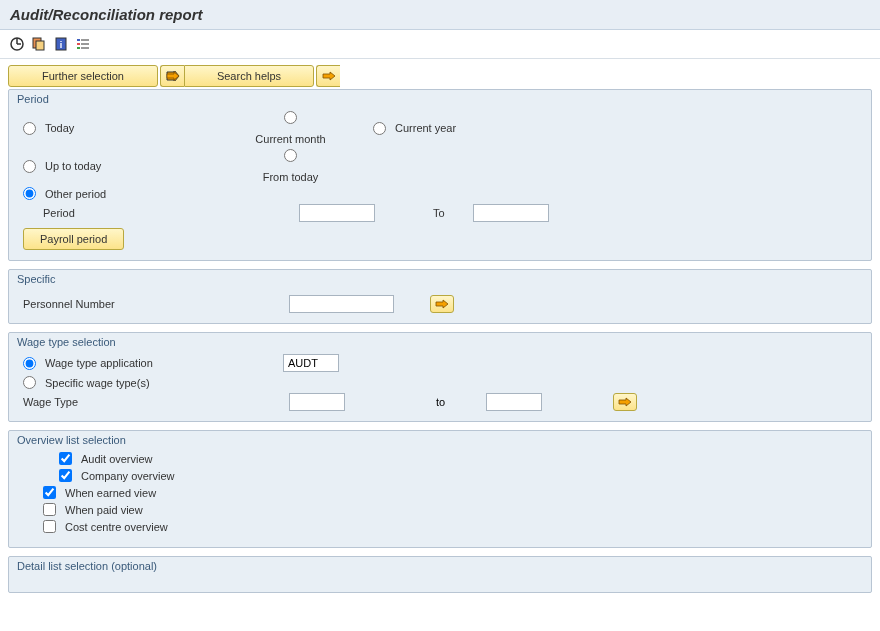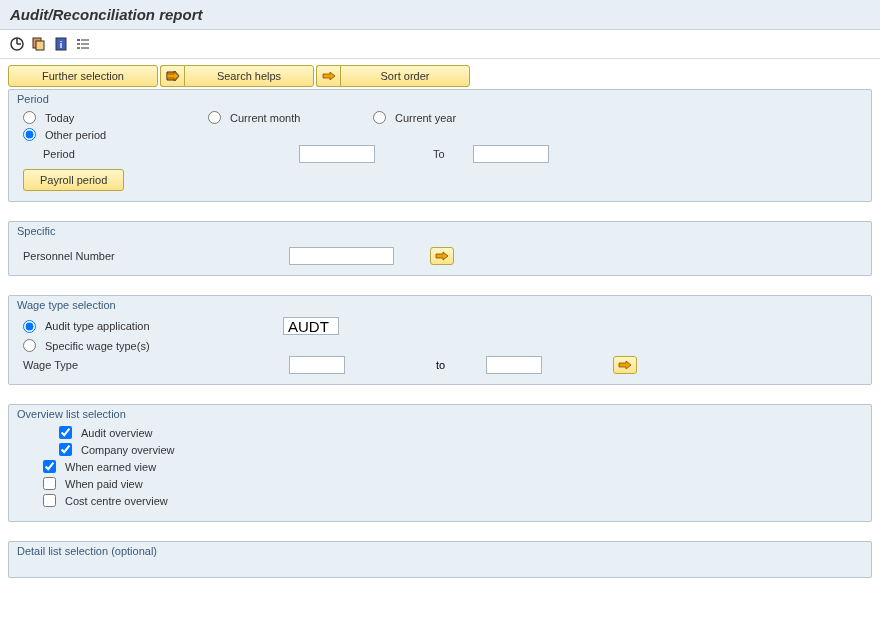--- a/index.html
+++ b/index.html
@@ -69,21 +69,21 @@
       margin-right: 0;
     }
     .yellow-btn.combined {
       border-radius: 0 3px 3px 0;
       min-width: 130px;
     }
     .group-box {
       background: #e8eff5;
       border: 1px solid #b8c5d3;
       border-radius: 2px;
-      margin-bottom: 19px;
+      margin-bottom: 8px;
       position: relative;
     }
     .group-label {
       font-size: 11px;
       color: #3a5a7a;
       padding: 3px 8px 0 8px;
     }
     .group-content {
       padding: 6px 14px 10px 14px;
     }
@@ -93,21 +93,21 @@
       margin-bottom: 4px;
     }
     .radio-item, .check-item {
       display: flex;
       align-items: center;
       gap: 9px;
       font-size: 11px;
       color: #333;
     }
     .radio-col1 { width: 185px; }
-    .radio-col2 { width: 165px; }
+    .radio-col2 { width: 165px; flex-direction: column; }
     .radio-col3 { width: auto; }
     input[type="radio"], input[type="checkbox"] {
       margin: 0;
       cursor: pointer;
     }
     .form-row {
       display: flex;
       align-items: center;
       gap: 8px;
       margin-top: 4px;
@@ -117,21 +117,21 @@
       color: #333;
       width: 120px;
       padding-left: 20px;
     }
     .form-label.noinset { padding-left: 0; }
     .text-input {
       border: 1px solid #a8b4c0;
       background: #fff;
       height: 18px;
       padding: 1px 4px;
-      font-size: 15px;
+      font-size: 11px;
     }
     .text-input.w80 { width: 76px; }
     .text-input.w60 { width: 56px; }
     .text-input.w105 { width: 105px; }
     .to-label {
       font-size: 11px;
       color: #333;
       margin-left: 50px;
       margin-right: 20px;
     }
@@ -217,38 +217,47 @@
           <path d="M1 1 L8 1 L8 -1 L13 5 L8 11 L8 9 L1 9 Z" transform="translate(0,0)" class="arrow-svg-right" fill="#f5a000" stroke="#333" stroke-width="0.5"></path>
           <path d="M1 3 L8 3 L8 1 L13 5 L8 9 L8 7 L1 7 Z" fill="#f5a000" stroke="#805000" stroke-width="0.8"></path>
         </svg>
     </button>
     <button class="yellow-btn combined">Search helps</button>
     <button class="yellow-btn arrow-left">
       <svg width="14" height="10" viewBox="0 0 14 10">
           <path d="M1 3 L8 3 L8 1 L13 5 L8 9 L8 7 L1 7 Z" fill="#f5a000" stroke="#805000" stroke-width="0.8"></path>
         </svg>
     </button>
-    <button class="yellow-btn combined">Sort order</button>
   </div>
 
   <div class="group-box">
     <div class="group-label">Period</div>
     <div class="group-content">
       <div class="radio-row">
         <label class="radio-item radio-col1">
             <input type="radio" name="period" style="">
             <span>Today</span>
           </label>
         <label class="radio-item radio-col2">
             <input type="radio" name="period" style="">
             <span>Current month</span>
           </label>
         <label class="radio-item radio-col3">
             <input type="radio" name="period" style="">
             <span>Current year</span>
+          </label>
+      </div>
+      <div class="radio-row">
+        <label class="radio-item radio-col1">
+            <input type="radio" name="period" style="">
+            <span>Up to today</span>
+          </label>
+        <label class="radio-item radio-col2">
+            <input type="radio" name="period" style="">
+            <span>From today</span>
           </label>
       </div>
       <div class="radio-row">
         <label class="radio-item">
             <input type="radio" name="period" checked="" style="">
             <span>Other period</span>
           </label>
       </div>
       <div class="form-row">
         <span class="form-label">Period</span>
@@ -277,21 +286,21 @@
       </div>
     </div>
   </div>
 
   <div class="group-box">
     <div class="group-label">Wage type selection</div>
     <div class="group-content">
       <div class="radio-row" style="align-items:center">
         <label class="radio-item" style="width:260px">
             <input type="radio" name="wagetype" checked="" style="">
-            <span>Audit type application</span>
+            <span>Wage type application</span>
           </label>
         <input type="text" class="text-input w60" value="AUDT" style="">
       </div>
       <div class="radio-row">
         <label class="radio-item">
             <input type="radio" name="wagetype" style="">
             <span>Specific wage type(s)</span>
           </label>
       </div>
       <div class="form-row">

